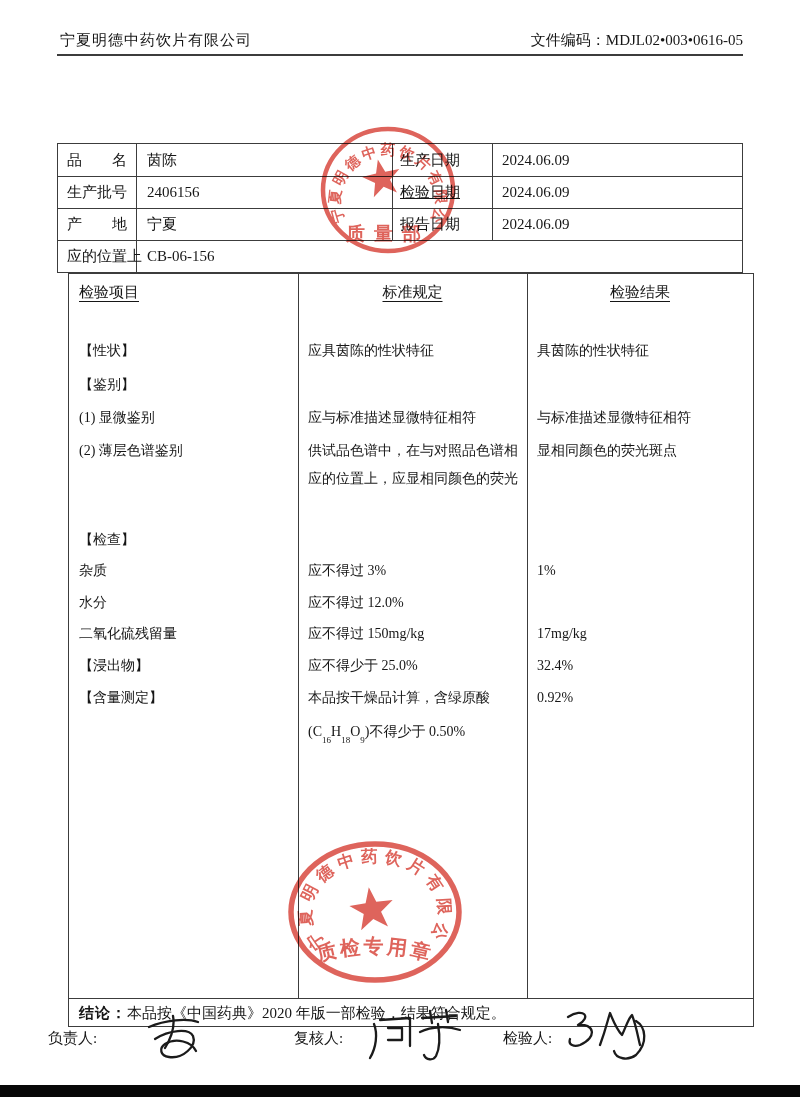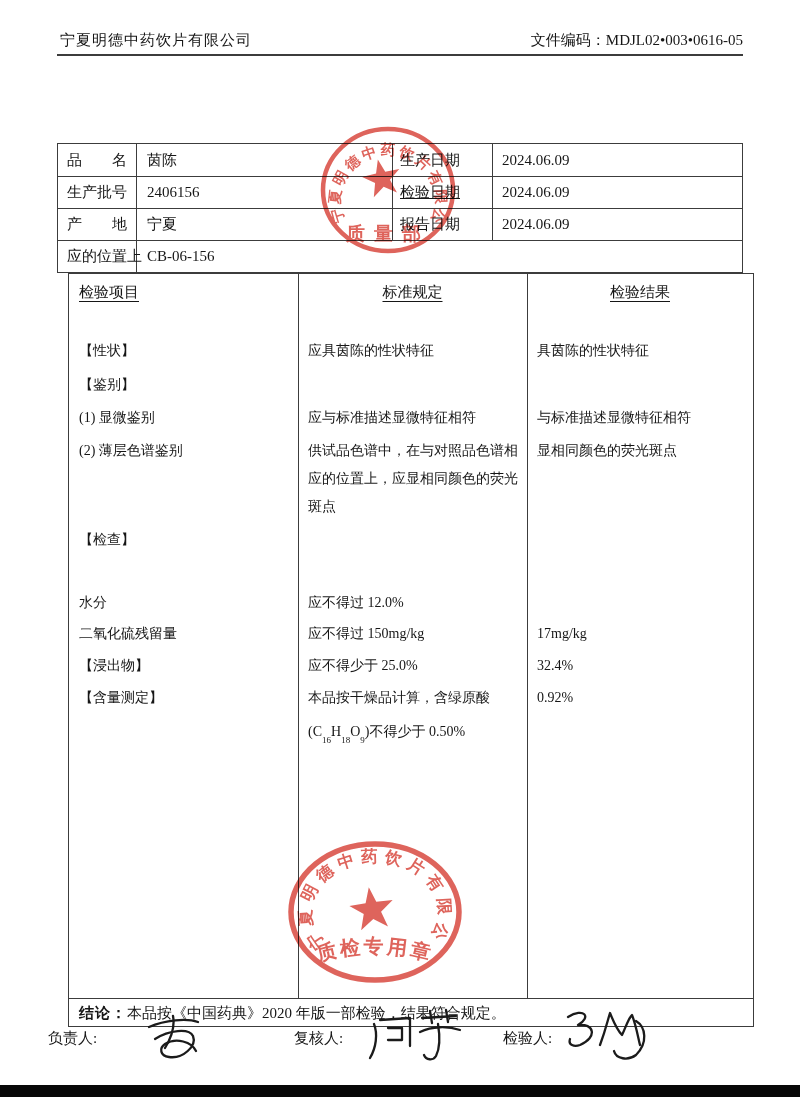--- a/index.html
+++ b/index.html
@@ -109,29 +109,29 @@
     <div class="trow" style="top:167px;">
         <span class="tc tc1">(2) 薄层色谱鉴别</span>
         <span class="tc tc2">供试品色谱中，在与对照品色谱相</span>
         <span class="tc tc3">显相同颜色的荧光斑点</span>
       </div>
     <div class="trow" style="top:195px;">
         <span class="tc tc1"></span>
         <span class="tc tc2">应的位置上，应显相同颜色的荧光</span>
         <span class="tc tc3"></span>
       </div>
-    <div class="trow" style="top:223px;">
-        <span class="tc tc1"></span>
-        <span class="tc tc2">斑点</span>
-        <span class="tc tc3"></span>
-      </div>
     <div class="trow" style="top:256px;">
         <span class="tc tc1">【检查】</span>
         <span class="tc tc2"></span>
         <span class="tc tc3"></span>
+      </div>
+    <div class="trow" style="top:287px;">
+        <span class="tc tc1">杂质</span>
+        <span class="tc tc2">应不得过 3%</span>
+        <span class="tc tc3">1%</span>
       </div>
     <div class="trow" style="top:319px;">
         <span class="tc tc1">水分</span>
         <span class="tc tc2">应不得过 12.0%</span>
       </div>
     <div class="trow" style="top:350px;">
         <span class="tc tc1">二氧化硫残留量</span>
         <span class="tc tc2">应不得过 150mg/kg</span>
         <span class="tc tc3">17mg/kg</span>
       </div>

